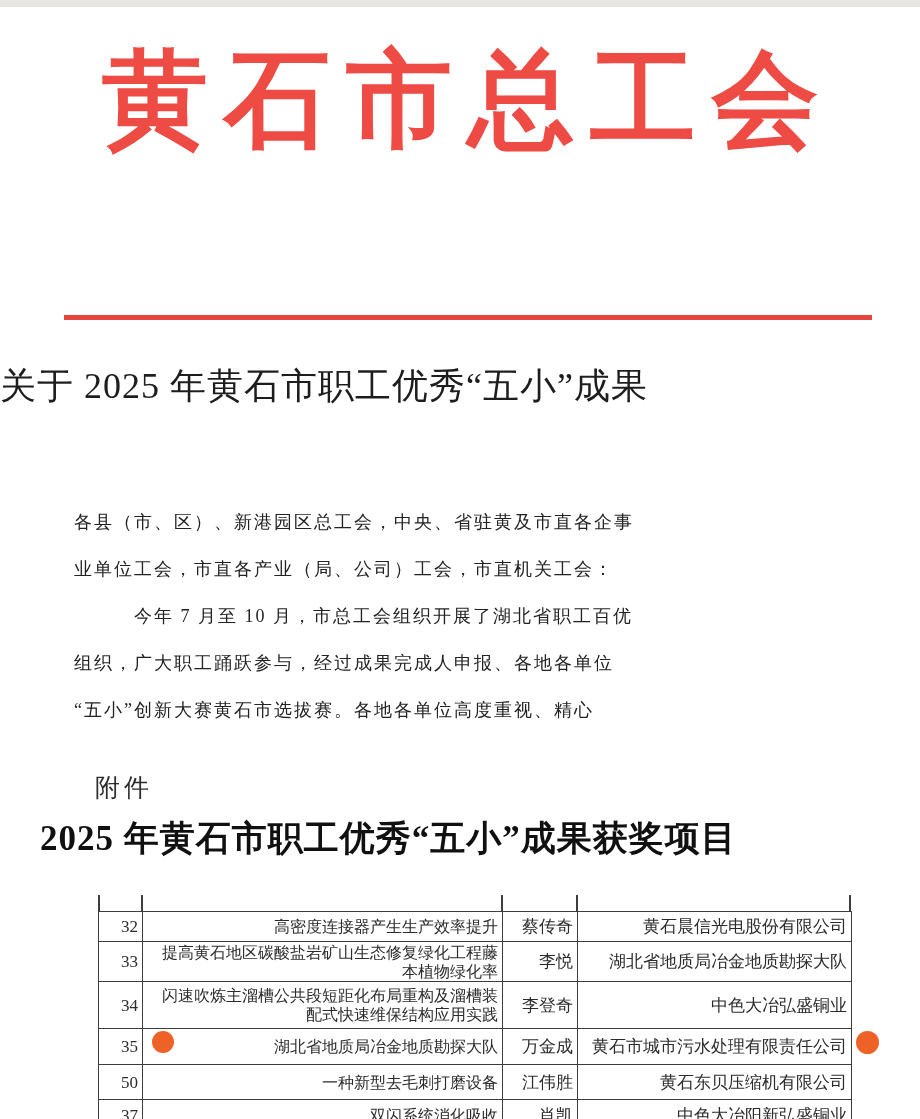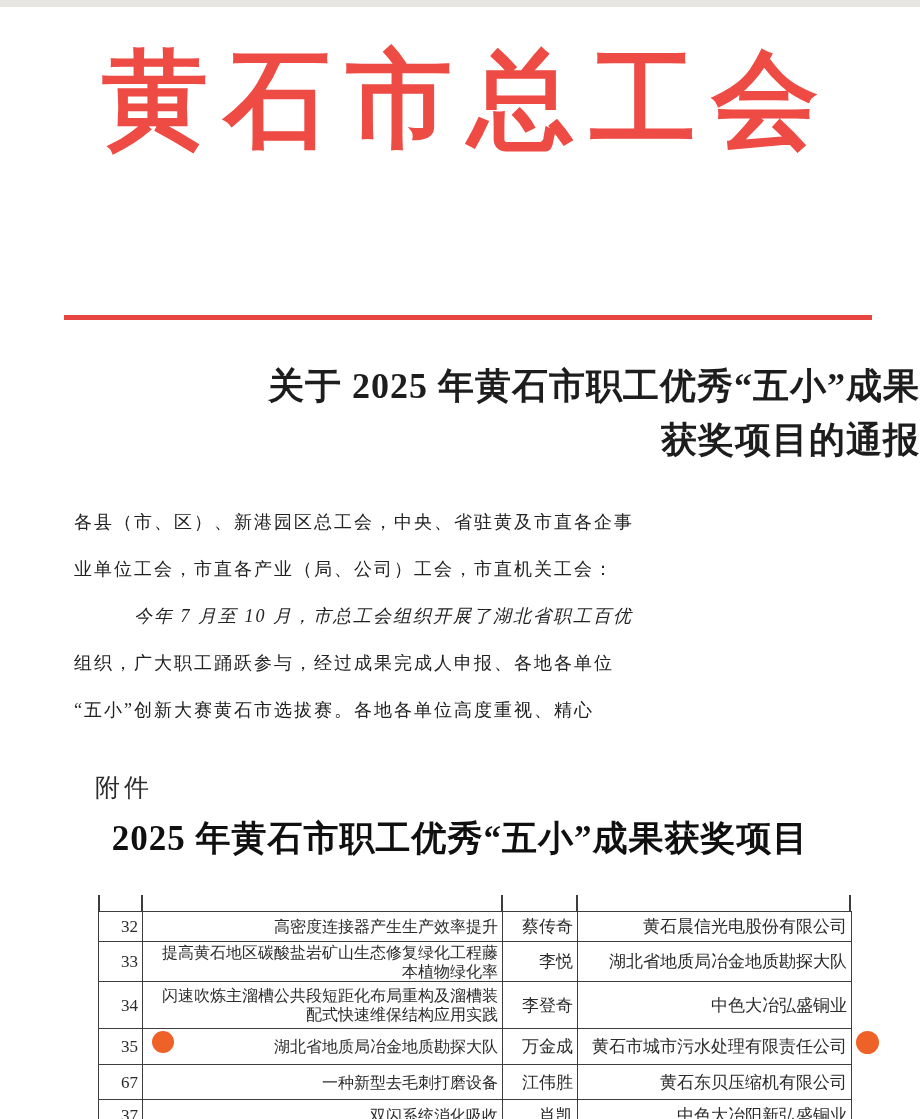--- a/index.html
+++ b/index.html
@@ -16,38 +16,38 @@
     color:#ee4b44; letter-spacing:16px; text-indent:16px;
     white-space:nowrap;
   }
   .red-rule {
     position:absolute; left:64px; top:308px; width:808px; height:5px;
     background:#e74540;
   }
   
   .doc-title {
     position:absolute; top:352px; left:0; width:100%;
-    text-align:right; font-size:36px; font-weight:700; color:#1d1d1d;
+    text-align:left; font-size:36px; font-weight:400; color:#1d1d1d;
     line-height:54px; letter-spacing:1px;
   }
   
   .body-text {
     position:absolute; top:492px; left:74px; width:794px;
     font-size:18px; line-height:47px; letter-spacing:2px; color:#222;
   }
   .body-text .line { white-space:nowrap; }
-  .body-text .indent { padding-left:60px;font-style:italic; }
+  .body-text .indent { padding-left:60px; }
   
   .attachment-label {
     position:absolute; top:764px; left:95px;
     font-size:25px; letter-spacing:4px; color:#2c2c2c;
   }
   .table-title {
     position:absolute; top:808px; left:40px; width:840px;
-    text-align:center; font-size:35px; font-weight:700; color:#101010;
+    text-align:left; font-size:35px; font-weight:700; color:#101010;
     letter-spacing:1px; white-space:nowrap;
   }
   
   .awards-table {
     position:absolute; left:98px; top:904px; width:753px;
     border-collapse:collapse; table-layout:fixed; color:#2b2b2b;
   }
   .awards-table td {
     border:1.6px solid #3d3d3d; text-align:right; vertical-align:middle;
     padding:0 4px; font-size:17px; line-height:19px; overflow:hidden;
@@ -73,21 +73,20 @@
 <body>
 
 <div class="page">
 
   <div class="letterhead">黄石市总工会</div>
 
   <div class="red-rule"></div>
 
   <div class="doc-title">
     <div>关于 2025 年黄石市职工优秀“五小”成果</div>
-    <div>获奖项目的通报</div>
   </div>
 
   <div class="body-text">
     <div class="line">各县（市、区）、新港园区总工会，中央、省驻黄及市直各企事</div>
     <div class="line">业单位工会，市直各产业（局、公司）工会，市直机关工会：</div>
     <div class="line indent">今年 7 月至 10 月，市总工会组织开展了湖北省职工百优</div>
     <div class="line">组织，广大职工踊跃参与，经过成果完成人申报、各地各单位</div>
     <div class="line">“五小”创新大赛黄石市选拔赛。各地各单位高度重视、精心</div>
   </div>
 
@@ -127,21 +126,21 @@
         <td>李登奇</td>
         <td>中色大冶弘盛铜业</td>
       </tr>
       <tr>
         <td>35</td>
         <td class="project">湖北省地质局冶金地质勘探大队</td>
         <td>万金成</td>
         <td>黄石市城市污水处理有限责任公司</td>
       </tr>
       <tr>
-        <td>67</td>
+        <td>50</td>
         <td class="project">一种新型去毛刺打磨设备</td>
         <td>江伟胜</td>
         <td>黄石东贝压缩机有限公司</td>
       </tr>
       <tr>
         <td>37</td>
         <td class="project">双闪系统消化吸收</td>
         <td>肖凯</td>
         <td>中色大冶阳新弘盛铜业</td>
       </tr>

